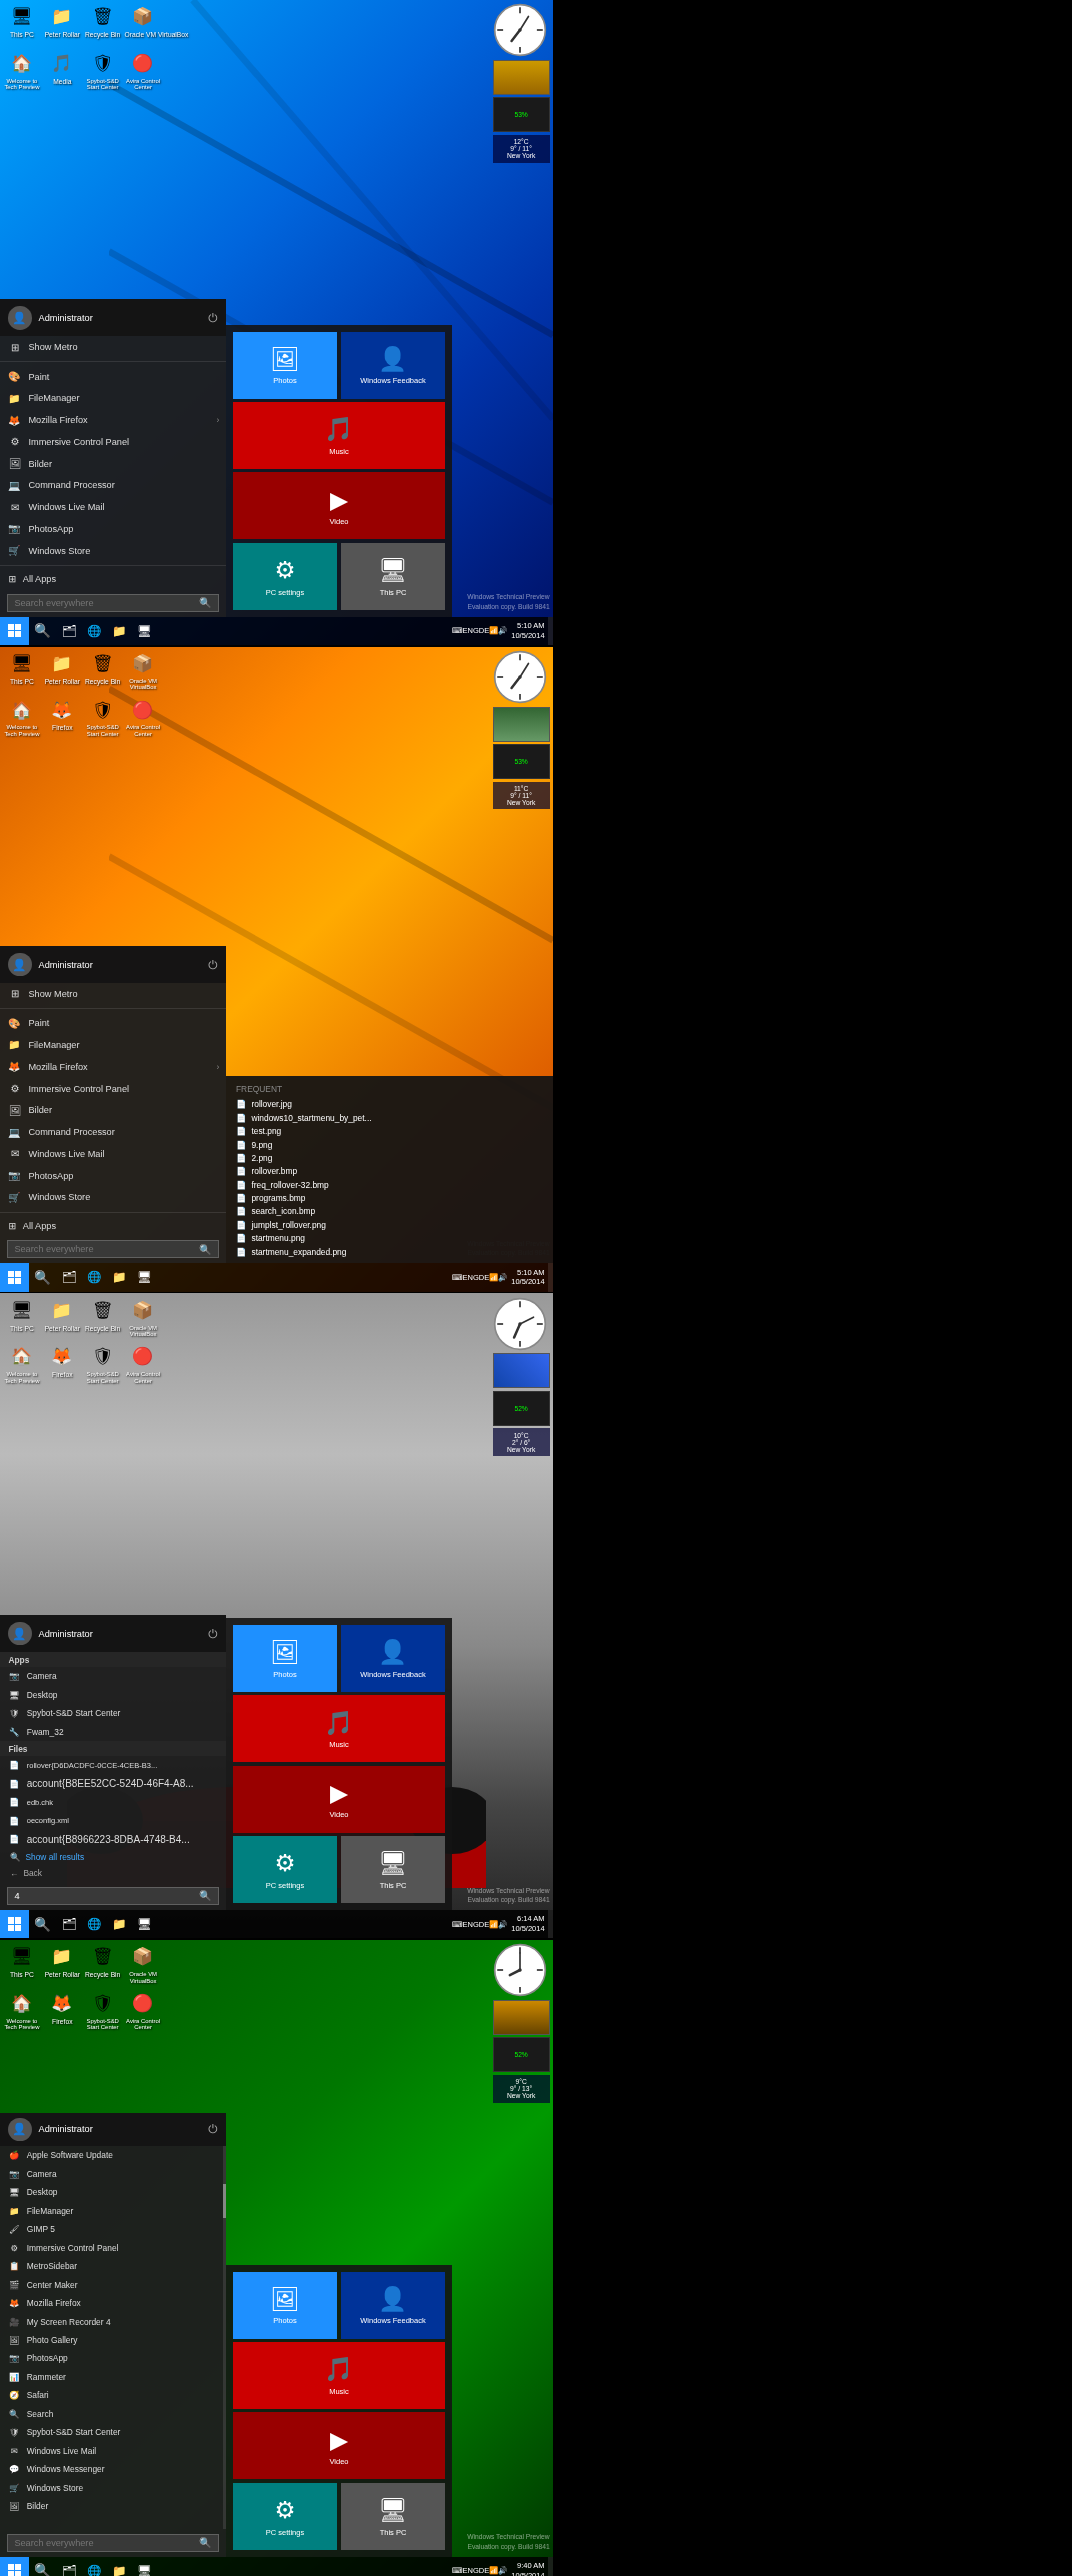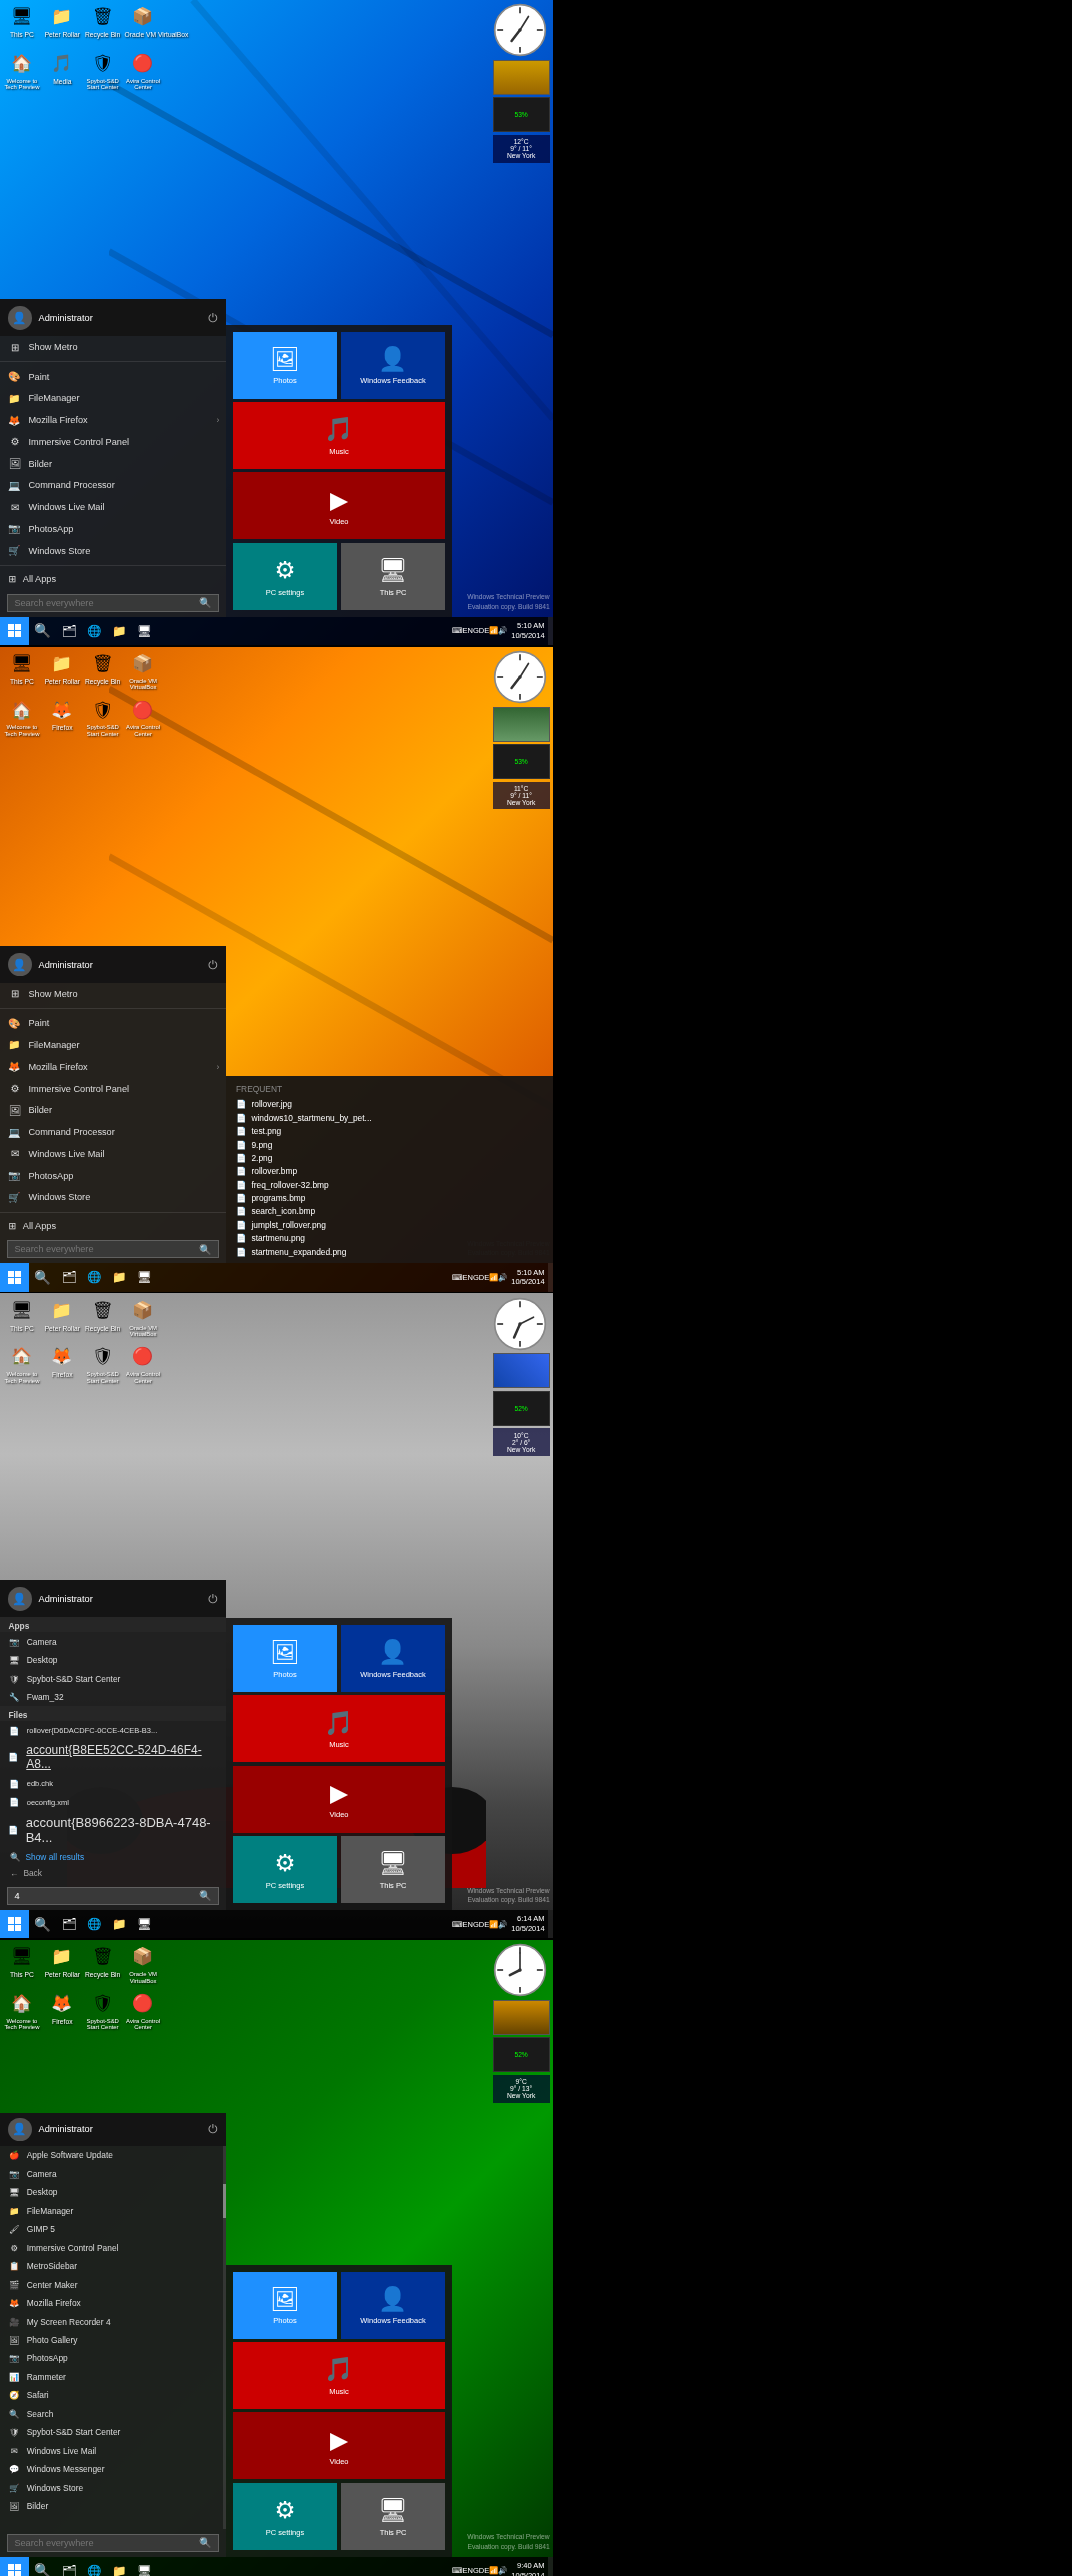--- a/index.html
+++ b/index.html
@@ -804,33 +804,33 @@
         <span>Fwam_32</span>
       </div>
 
     <div style="font-size:8.4px;font-weight:bold;padding:3.4px 8.4px 1.7px;color:#ccc;background:rgba(40,40,40,0.8);">Files</div>
     <div class="app-item">
         <div class="app-icon">📄</div>
         <span style="font-size:7.5px;">rollover{D6DACDFC-0CCE-4CEB-B3...</span>
       </div>
     <div class="app-item">
         <div class="app-icon">📄</div>
-        <span style="font-size:12px;text-decoration:underline;">account{B8EE52CC-524D-46F4-A8...</span>
+        <span style="font-size:10px;">account{B8EE52CC-524D-46F4-A8...</span>
       </div>
     <div class="app-item">
         <div class="app-icon">📄</div>
         <span style="font-size:7.5px;">edb.chk</span>
       </div>
     <div class="app-item">
         <div class="app-icon">📄</div>
         <span style="font-size:7.5px;">oeconfig.xml</span>
       </div>
     <div class="app-item">
         <div class="app-icon">📄</div>
-        <span style="font-size:13px;">account{B8966223-8DBA-4748-B4...</span>
+        <span style="font-size:10px;">account{B8966223-8DBA-4748-B4...</span>
       </div>
 
     <div style="padding:3.4px 10px;font-size:8.4px;color:#4af;cursor:pointer;display:flex;align-items:center;gap:5px;">
       <span>🔍</span>
       <span>Show all results</span>
     </div>
 
     <div style="padding:3.4px 10px;font-size:8.4px;color:#aaa;cursor:pointer;display:flex;align-items:center;gap:5px;">
       <span>←</span>
       <span>Back</span>

